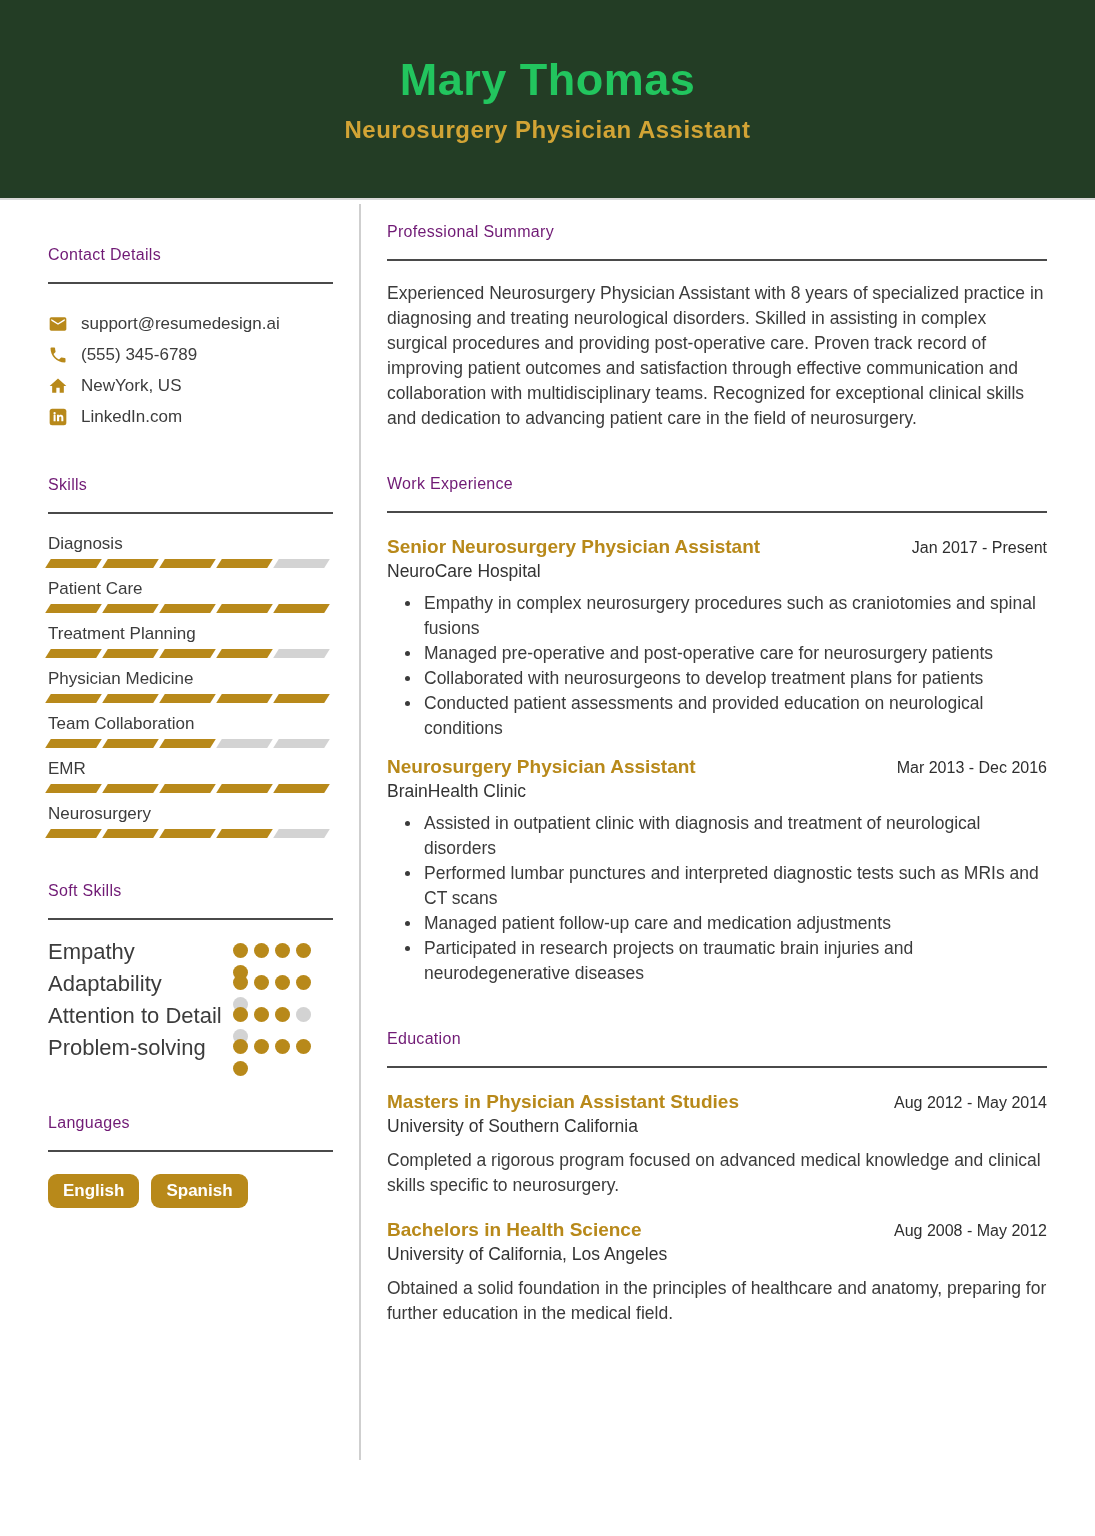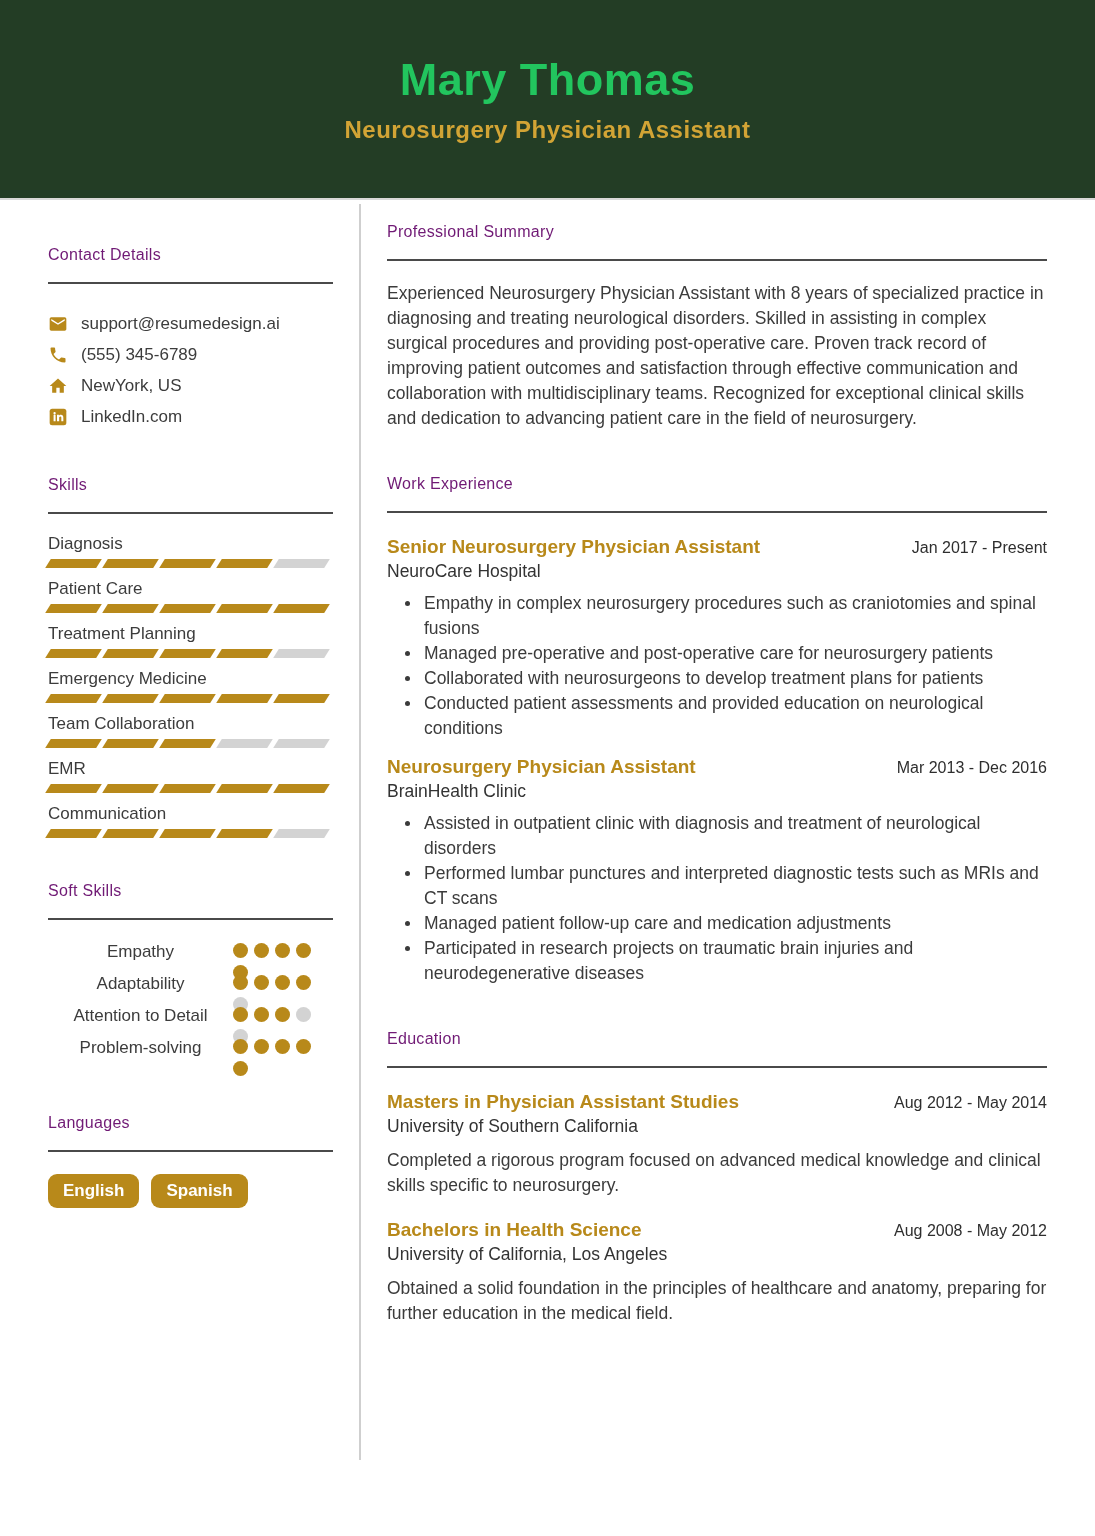--- a/index.html
+++ b/index.html
@@ -60,21 +60,21 @@
   .seg {
     width: 51px; height: 9px; flex: none;
     transform: skewX(-32deg);
   }
   .seg.filled { background: #b8891a; }
   .seg.empty { background: #d3d3d3; }
 
   
   .soft-list { margin-top: 22px; }
   .soft-row { display: flex; align-items: flex-start; height: 32px; }
-  .soft-label { flex: 1; font-size: 17px; color: #3c3c3c; line-height: 20px; text-align: center; }
+  .soft-label { flex: 1; font-size: 22px; color: #3c3c3c; line-height: 20px; }
   .dots {
     width: 78px; margin-right: 22px; margin-top: 1px; flex: none;
     display: flex; flex-wrap: wrap; column-gap: 6px; row-gap: 7px;
   }
   .dot { width: 15px; height: 15px; border-radius: 50%; flex: none; }
   .dot.filled { background: #b8891a; }
   .dot.empty { background: #d3d3d3; }
 
   
   .lang-row { display: flex; gap: 12px; margin-top: 22px; }
@@ -189,21 +189,21 @@
               <div class="skill-label">Treatment Planning</div>
               <div class="skill-bar">
                 <span class="seg filled"></span>
                 <span class="seg filled"></span>
                 <span class="seg filled"></span>
                 <span class="seg filled"></span>
                 <span class="seg empty"></span>
               </div>
             </div>
             <div class="skill-item">
-              <div class="skill-label">Emergency Medicine</div>
+              <div class="skill-label">Physician Medicine</div>
               <div class="skill-bar">
                 <span class="seg filled"></span>
                 <span class="seg filled"></span>
                 <span class="seg filled"></span>
                 <span class="seg filled"></span>
                 <span class="seg filled"></span>
               </div>
             </div>
             <div class="skill-item">
               <div class="skill-label">Team Collaboration</div>
@@ -219,21 +219,21 @@
               <div class="skill-label">EMR</div>
               <div class="skill-bar">
                 <span class="seg filled"></span>
                 <span class="seg filled"></span>
                 <span class="seg filled"></span>
                 <span class="seg filled"></span>
                 <span class="seg filled"></span>
               </div>
             </div>
             <div class="skill-item">
-              <div class="skill-label">Communication</div>
+              <div class="skill-label">Neurosurgery</div>
               <div class="skill-bar">
                 <span class="seg filled"></span>
                 <span class="seg filled"></span>
                 <span class="seg filled"></span>
                 <span class="seg filled"></span>
                 <span class="seg empty"></span>
               </div>
             </div>
           </div>
       </section>

